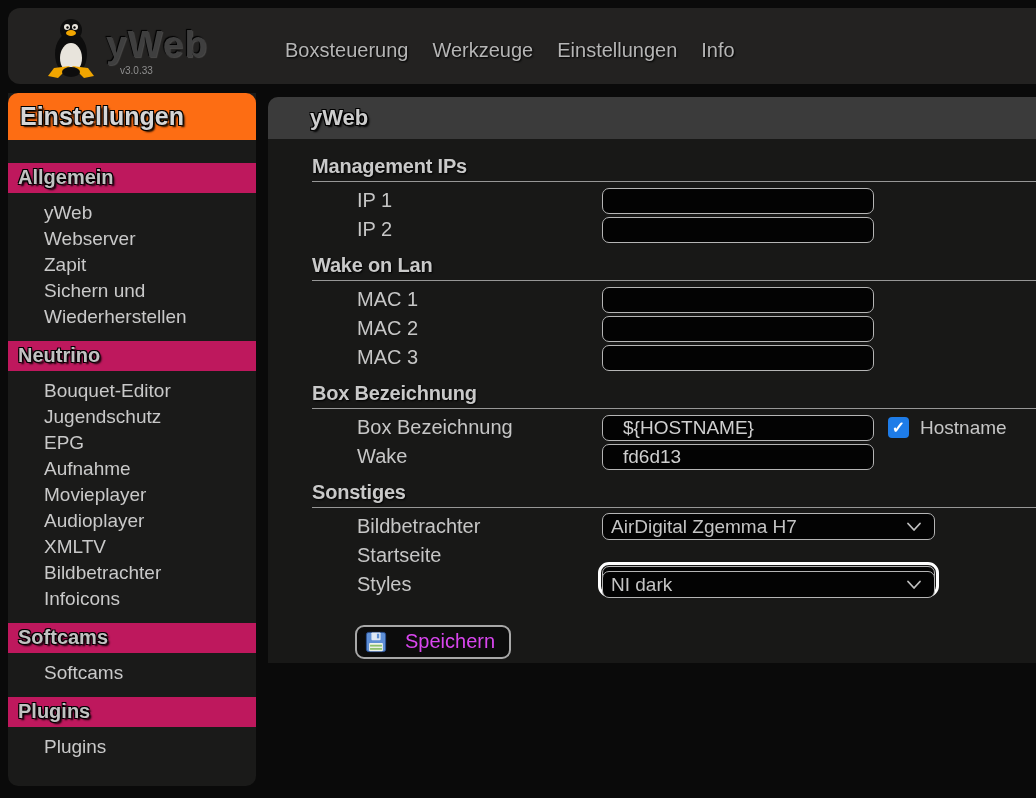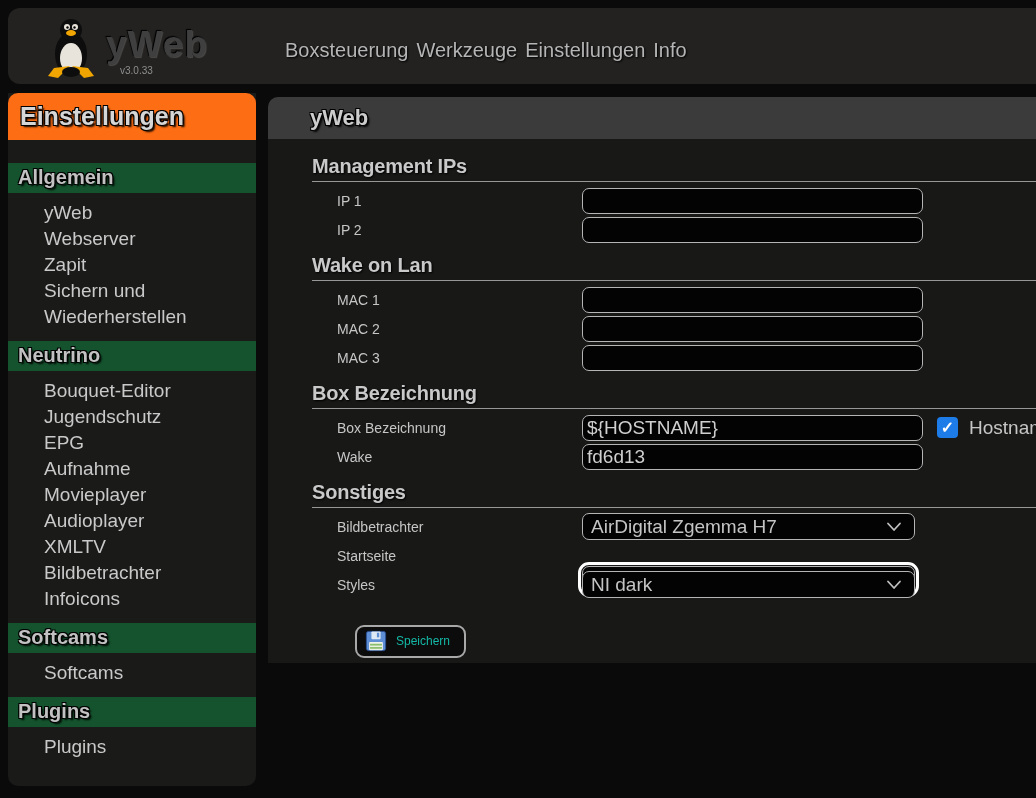--- a/index.html
+++ b/index.html
@@ -7,65 +7,65 @@
               font-family:"Liberation Sans", sans-serif; }
 
   
   .topbar { position:absolute; left:8px; top:8px; width:1040px; height:76px;
             background:#232221; border-radius:12px; }
   .tux { position:absolute; left:36px; top:8px; }
   .logo-text { position:absolute; left:98px; top:16px; font-size:37px; font-weight:bold;
                color:#3f3f3f; letter-spacing:1px;
                text-shadow:-1px -1px 1px #000, 1px 1px 1px rgba(255,255,255,0.18); }
   .logo-version { position:absolute; left:112px; top:57px; font-size:10px; color:#8f8f8f; }
-  .nav { position:absolute; left:277px; top:31px; display:flex; gap:8px; }
+  .nav { position:absolute; left:277px; top:31px; display:flex; gap:24px; }
   .nav span { font-size:20px; color:#b5b5b5; cursor:pointer;
               text-shadow:1px 1px 2px #000; white-space:nowrap; }
 
   
   .sidebar { position:absolute; left:8px; top:93px; width:248px; height:693px;
              background:#1a1a19; border-radius:0 0 10px 10px; overflow:hidden; }
   .side-title { height:47px; line-height:46px; background:#fd6d13; border-radius:10px 10px 0 0;
                 padding-left:12px; font-size:25px; font-weight:bold; color:#d6d6d6;
                 text-shadow:-1px -1px 0 #000, 1px -1px 0 #000, -1px 1px 0 #000, 2px 2px 2px #000; }
   .side-spacer { height:23px; }
-  .side-sec-bar { height:30px; line-height:29px; background:#14532d; padding-left:10px;
+  .side-sec-bar { height:30px; line-height:29px; background:#be185d; padding-left:10px;
                   font-size:20px; font-weight:bold; color:#c2c2c2;
                   text-shadow:-1px -1px 0 #000, 1px -1px 0 #000, -1px 1px 0 #000, 2px 2px 2px #000; }
   .side-items { list-style:none; padding:7px 0 11px 36px; }
   .side-items li { font-size:19px; line-height:26px; color:#c9c9c9; cursor:pointer; }
 
   
   .main { position:absolute; left:268px; top:97px; width:904px; height:566px;
           background:#181817; border-radius:10px 10px 0 0; overflow:hidden; }
   .main-header { height:42px; line-height:41px; background:#3b3b3b; padding-left:42px;
                  font-size:22px; font-weight:bold; color:#cdcdcd;
                  text-shadow:-1px -1px 0 #000, 1px -1px 0 #000, -1px 1px 0 #000, 2px 2px 2px #000; }
   .main-body { padding:16px 0 0 44px; }
   .form-sec-title { font-size:20px; font-weight:bold; color:#c9c9c9; letter-spacing:-0.2px;
                     padding-bottom:3px; border-bottom:1px solid #979797;
                     margin:12px 0 6px 0; text-shadow:1px 1px 2px #000; }
   .form-sec-title:first-child { margin-top:0; }
   .form-row { display:flex; align-items:center; margin:4px 0; height:25px; }
-  .form-row .lbl { margin-left:25px; width:245px; font-size:14px; color:#c6c6c6; }
-  .txt-input { width:341px; height:26px; background:#030303; border:1px solid #b5b5b5;
-               border-radius:7px; color:#cfcfcf; font-size:19px; padding:0 4px;
+  .form-row .lbl { margin-left:45px; width:245px; font-size:20px; color:#c6c6c6; }
+  .txt-input { width:272px; height:26px; background:#030303; border:1px solid #b5b5b5;
+               border-radius:7px; color:#cfcfcf; font-size:19px; padding:0 20px;
                font-family:"Liberation Sans", sans-serif; }
   .sel { width:333px; height:27px; background:#030303; border:1px solid #b5b5b5;
          border-radius:7px; color:#c4c4c4; font-size:19px; padding:12px 8px;
          display:flex; align-items:center; justify-content:space-between; cursor:pointer; }
   .sel.focused { outline:3px solid #ffffff; outline-offset:1px;margin-top:48px; }
   .chev { flex:0 0 auto; margin-right:4px; }
   .cbx { width:21px; height:21px; margin-left:14px; border-radius:4px; background:#1e7ce8;
          display:inline-flex; align-items:center; justify-content:center; cursor:pointer;
          color:#fff; font-size:16px; font-weight:bold; flex:0 0 auto; }
   .cbx-lbl { margin-left:11px; font-size:19px; color:#c6c6c6; white-space:nowrap; }
-  .save-btn { margin:24px 0 0 43px; display:inline-flex; align-items:center; gap:9px;
+  .save-btn { margin:24px 0 0 43px; display:inline-flex; align-items:center; gap:18px;
               background:#0c0c0c; border:2px solid #a8a8a8; border-radius:9px;
-              padding:3px 14px 4px 8px; color:#14b8a6; font-size:12px; cursor:pointer;
+              padding:3px 14px 4px 8px; color:#d946ef; font-size:20px; cursor:pointer;
               font-family:"Liberation Sans", sans-serif; }
 </style>
 </head>
 <body>
 
 <div class="topbar">
   <span class="tux">
     <svg width="54" height="64" viewBox="0 0 54 64">
       <ellipse cx="27" cy="38" rx="16" ry="22" fill="#0d0d0d"></ellipse>
       <circle cx="27" cy="14" r="11" fill="#0d0d0d"></circle>

